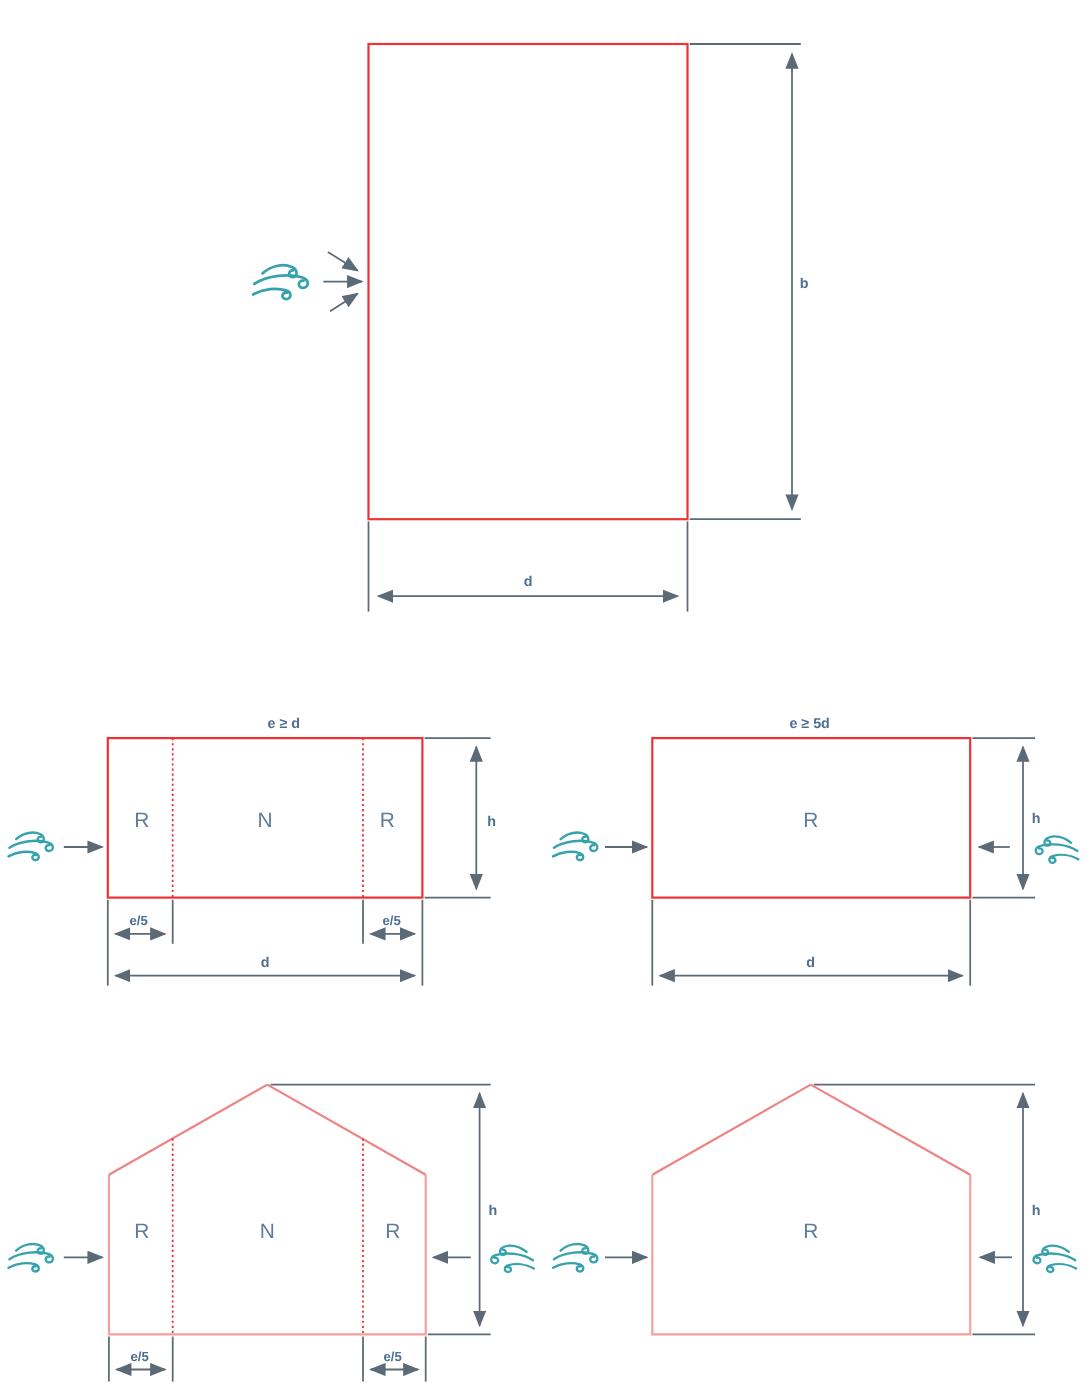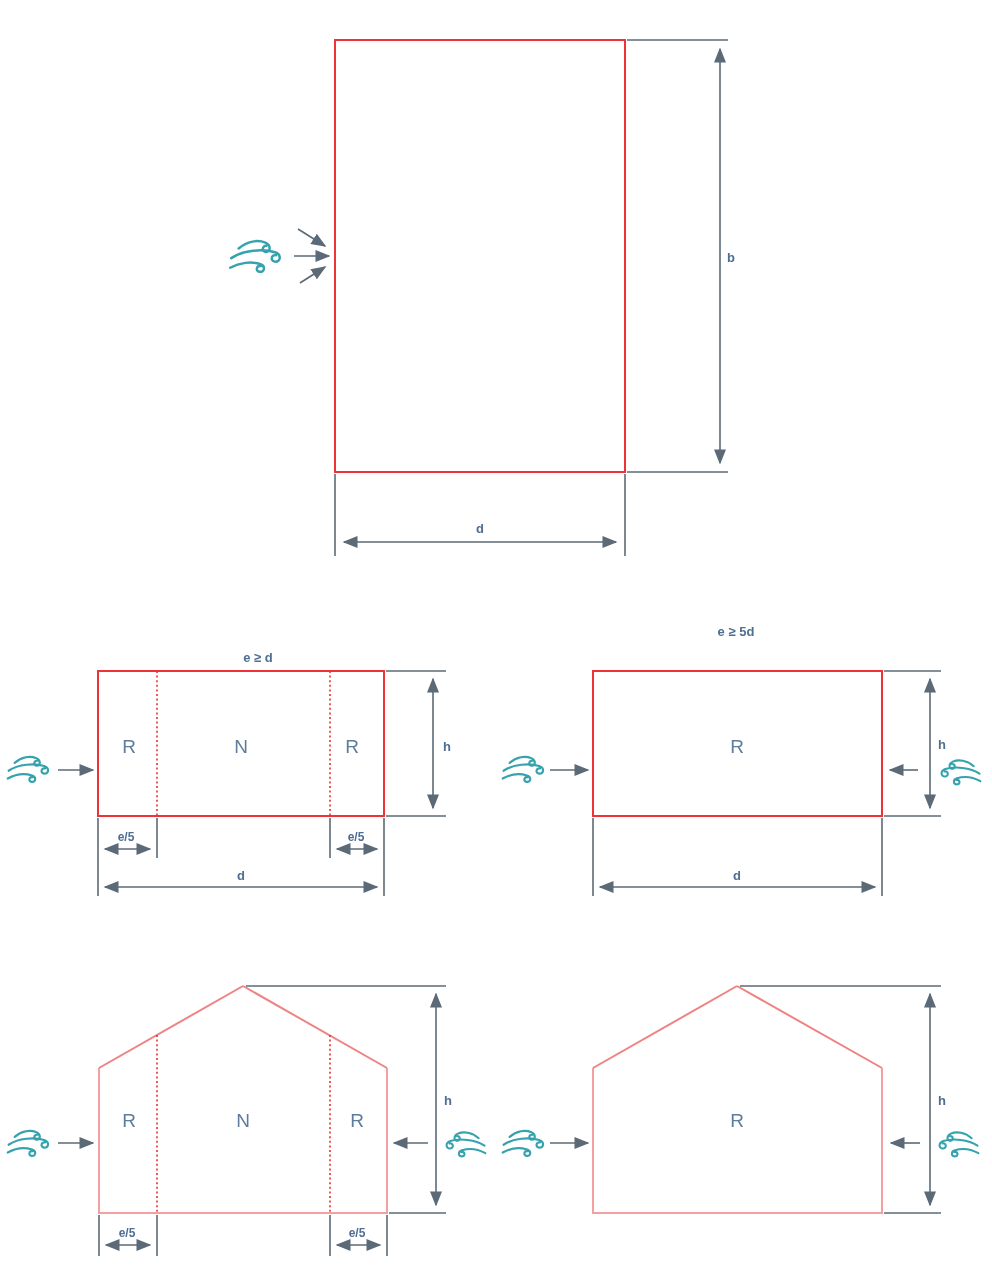--- a/index.html
+++ b/index.html
@@ -188,21 +188,21 @@
 
   <div class="lbl" style="left:258px;top:657px">e ≥ d</div>
   <div class="lbl zone" style="left:129px;top:746px">R</div>
   <div class="lbl zone" style="left:241px;top:746px">N</div>
   <div class="lbl zone" style="left:352px;top:746px">R</div>
   <div class="lbl" style="left:447px;top:746px">h</div>
   <div class="lbl small" style="left:126px;top:837px">e/5</div>
   <div class="lbl small" style="left:356px;top:837px">e/5</div>
   <div class="lbl" style="left:241px;top:875px">d</div>
 
-  <div class="lbl" style="left:736px;top:631px">e ≥ 5d</div>
+  <div class="lbl" style="left:736px;top:657px">e ≥ 5d</div>
   <div class="lbl zone" style="left:737px;top:746px">R</div>
   <div class="lbl" style="left:942px;top:744px">h</div>
   <div class="lbl" style="left:737px;top:875px">d</div>
 
   <div class="lbl zone" style="left:129px;top:1120px">R</div>
   <div class="lbl zone" style="left:243px;top:1120px">N</div>
   <div class="lbl zone" style="left:357px;top:1120px">R</div>
   <div class="lbl" style="left:448px;top:1100px">h</div>
   <div class="lbl small" style="left:127px;top:1233px">e/5</div>
   <div class="lbl small" style="left:357px;top:1233px">e/5</div>

